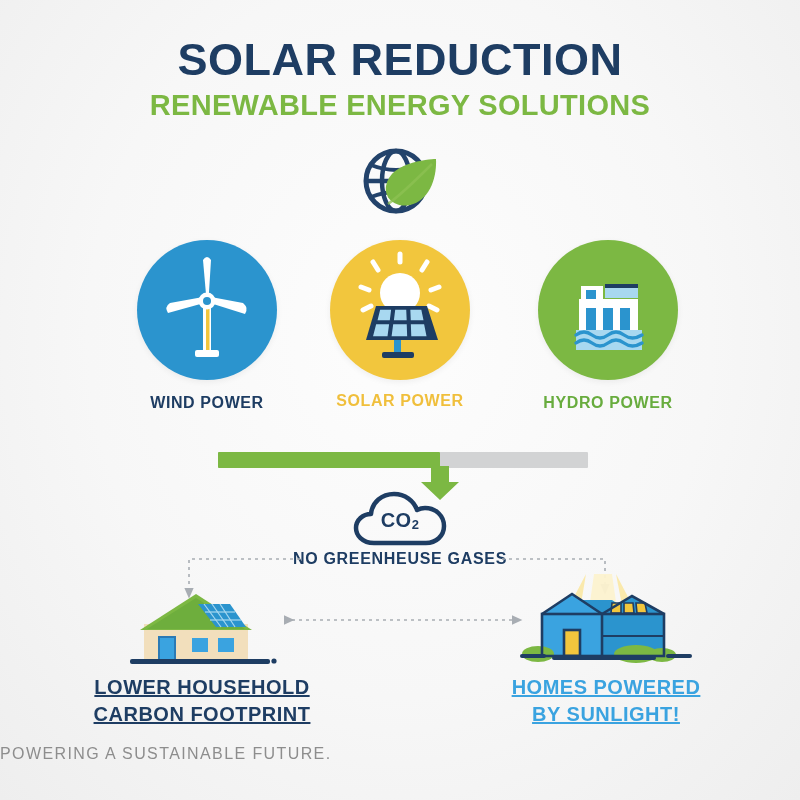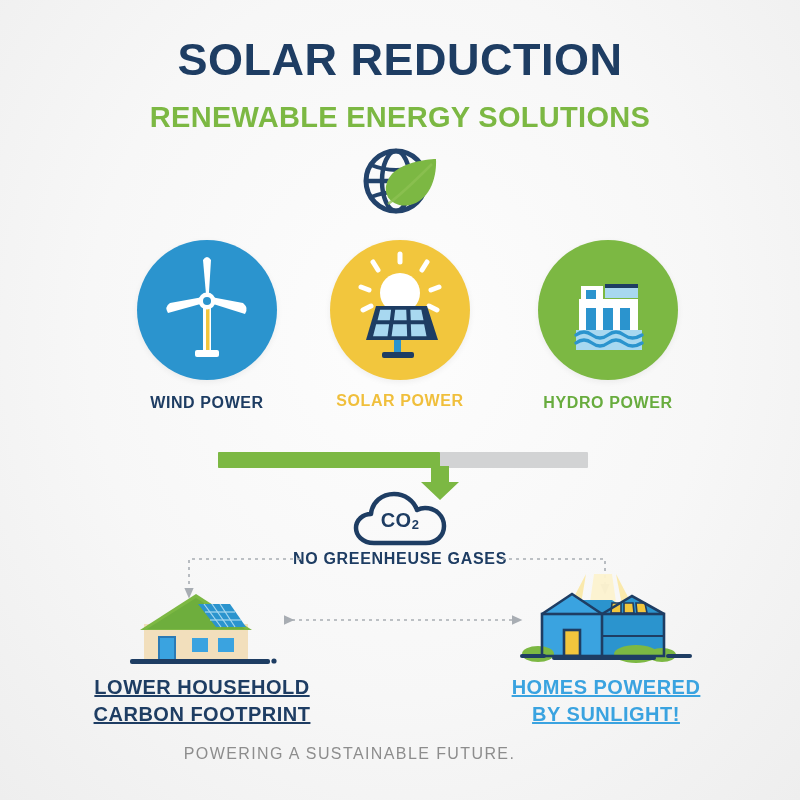--- a/index.html
+++ b/index.html
@@ -16,21 +16,21 @@
   }
 
   
   .header { position:absolute; top:36px; left:0; width:800px; text-align:center; }
   .title {
     font-size:45px; font-weight:bold; letter-spacing:0.5px;
     color:#1e3d63; line-height:1.05;
   }
   .subtitle {
     font-size:29px; font-weight:bold; letter-spacing:0.3px;
-    color:#7cb843; line-height:1.15; margin-top:18px;
+    color:#7cb843; line-height:1.15; margin-top:6px;
   }
 
   
   .globe-logo { position:absolute; left:350px; top:142px; width:100px; height:78px; }
 
   
   .sources { position:absolute; top:240px; left:0; width:800px; height:170px; }
   .source {
     position:absolute; top:0; width:200px; text-align:center;
   }
@@ -84,21 +84,21 @@
   .house-left  { position:absolute; left:122px; top:588px; width:160px; height:78px; }
   .house-right { position:absolute; left:516px; top:570px; width:180px; height:96px; }
 
   
   .foot-label { position:absolute; font-size:20px; font-weight:bold;
                 letter-spacing:0.5px; line-height:1.35; text-align:center;text-decoration:underline; }
   .foot-left  { left:82px;  top:674px; width:240px; color:#1e3d63; }
   .foot-right { left:496px; top:674px; width:220px; color:#3aa3e0; }
 
   .tagline {
-    position:absolute; left:0; top:745px; width:699px; text-align:center;
+    position:absolute; left:0; top:745px; width:699px; text-align:left;
     font-size:16px; font-weight:normal; color:#8d8d8d; letter-spacing:1.4px;
   }
 </style>
 </head>
 <body>
 
 <div id="poster">
 
   <div class="header">
     <div class="title">SOLAR REDUCTION</div>

